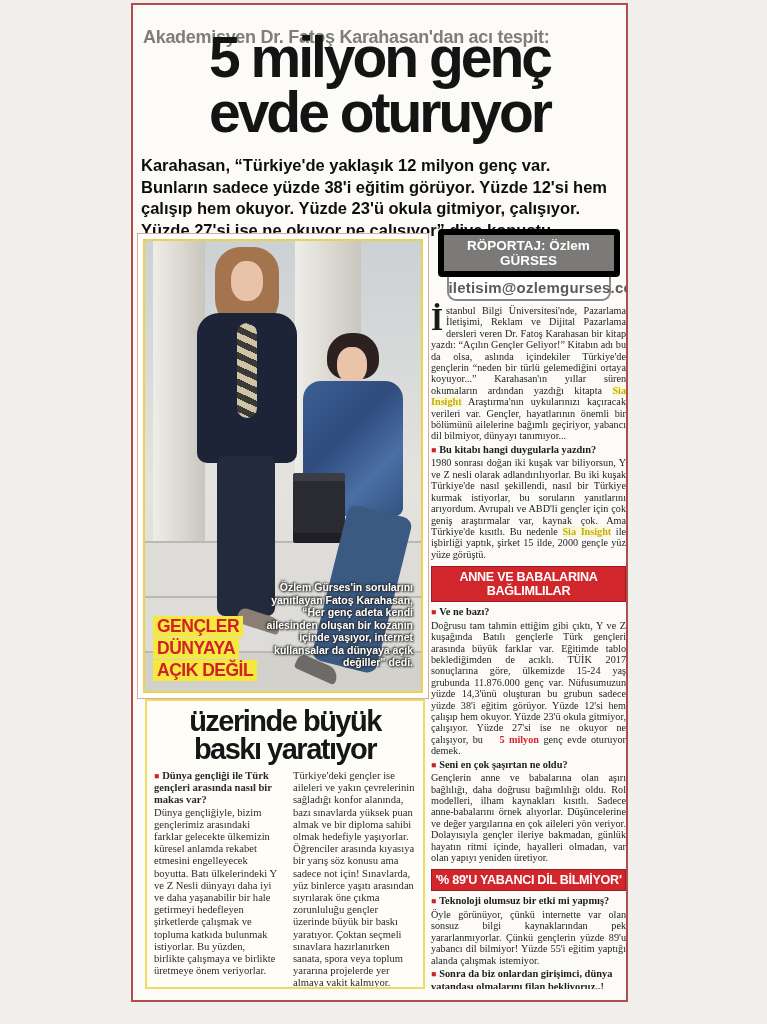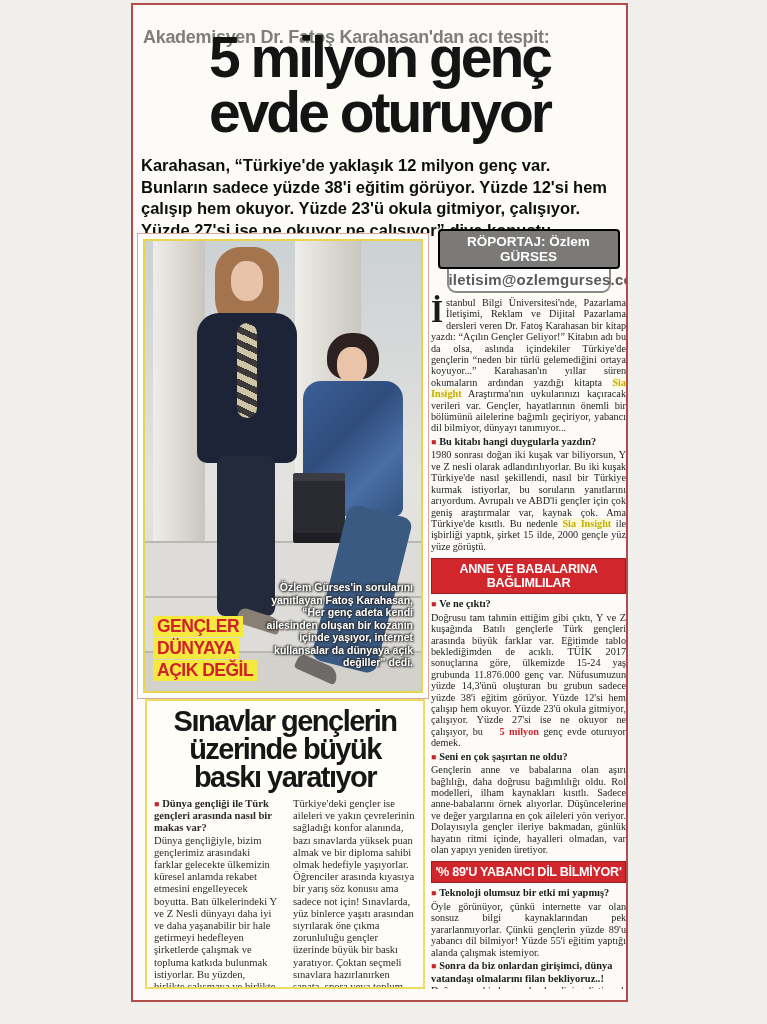--- a/index.html
+++ b/index.html
@@ -85,21 +85,21 @@
   .colu{flex:1;font-family:"Liberation Serif",serif;font-size:10.6px;line-height:12.2px;color:#2a2a2a;}
   
   .rightcol{
     position:absolute;left:298px;top:224px;width:195px;height:760px;overflow:hidden;
   }
   .byline{
     width:182px;margin:0 auto 4px;text-align:center;
   }
   .byline-label{
     background:#7b7a78;color:#fff;font-weight:bold;font-size:13.5px;
-    padding:3px 0;border-radius:4px;border:2px solid #000000;
+    padding:3px 0;border-radius:4px;border:6px solid #000000;
   }
   .byline-email{
     width:160px;margin:0 auto;background:#fff;border:2px solid #8a8988;border-top:none;
     border-radius:0 0 9px 9px;font-size:15px;font-weight:bold;color:#5b5a58;
     padding:2px 0 3px;letter-spacing:0.2px;
   }
   .body{
     font-family:"Liberation Serif",serif;font-size:10.2px;line-height:11.4px;
     color:#232323;text-align:justify;margin:0 0 1px;
   }
@@ -161,21 +161,20 @@
         <span>DÜNYAYA</span><br>
         <span>AÇIK DEĞİL</span>
       </div>
 
       <div class="caption">Özlem Gürses'in sorularını yanıtlayan Fatoş Karahasan, “Her genç adeta kendi ailesinden oluşan bir kozanın içinde yaşıyor, internet kullansalar da dünyaya açık değiller” dedi.</div>
     </div>
   </div>
 
   <div class="sidebar">
     <div class="sb-head">
-      <div>Sınavlar gençlerin</div>
       <div>üzerinde büyük</div>
       <div>baskı yaratıyor</div>
     </div>
     <div class="cols">
       <div class="colu">
         <span class="bullet">■</span><b>Dünya gençliği ile Türk gençleri arasında nasıl bir makas var?</b>
         <div>Dünya gençliğiyle, bizim gençlerimiz arasındaki farklar gelecekte ülkemizin küresel anlamda rekabet etmesini engelleyecek boyutta. Batı ülkelerindeki Y ve Z Nesli dünyayı daha iyi ve daha yaşanabilir bir hale getirmeyi hedefleyen şirketlerde çalışmak ve topluma katkıda bulunmak istiyorlar. Bu yüzden, birlikte çalışmaya ve birlikte üretmeye önem veriyorlar.</div>
         
       </div>
       <div class="colu">
@@ -194,21 +193,21 @@
       <span class="dropcap">İ</span><span>stanbul Bilgi Üniversitesi'nde, Pazarlama İletişimi, Reklam ve Dijital Pazarlama dersleri veren Dr. Fatoş Karahasan bir kitap yazdı: “Açılın Gençler Geliyor!” Kitabın adı bu da olsa, aslında içindekiler Türkiye'de gençlerin “neden bir türlü gelemediğini ortaya koyuyor...” Karahasan'ın yıllar süren okumaların ardından yazdığı kitapta </span><span class="hl">Sia Insight</span><span> Araştırma'nın uykularınızı kaçıracak verileri var. Gençler, hayatlarının önemli bir bölümünü ailelerine bağımlı geçiriyor, yabancı dil bilmiyor, dünyayı tanımıyor...</span>
     </p>
 
     <p class="q"><span class="bullet">■</span><span>Bu kitabı hangi duygularla yazdın?</span></p>
     <p class="body">
       <span>1980 sonrası doğan iki kuşak var biliyorsun, Y ve Z nesli olarak adlandırılıyorlar. Bu iki kuşak Türkiye'de nasıl şekillendi, nasıl bir Türkiye kurmak istiyorlar, bu soruların yanıtlarını arıyordum. Avrupalı ve ABD'li gençler için çok geniş araştırmalar var, kaynak çok. Ama Türkiye'de kısıtlı. Bu nedenle </span><span class="hl">Sia Insight</span><span> ile işbirliği yaptık, şirket 15 ilde, 2000 gençle yüz yüze görüştü.</span>
     </p>
 
     <div class="banner">ANNE VE BABALARINA BAĞLIMLILAR</div>
 
-    <p class="q"><span class="bullet">■</span><span>Ve ne çıktı?</span></p>
+    <p class="q"><span class="bullet">■</span><span>Ve ne bazı?</span></p>
     <p class="body">
       <span>Doğrusu tam tahmin ettiğim gibi çıktı, Y ve Z kuşağında Batılı gençlerle Türk gençleri arasında büyük farklar var. Eğitimde tablo beklediğimden de acıklı. TÜİK 2017 sonuçlarına göre, ülkemizde 15-24 yaş grubunda 11.876.000 genç var. Nüfusumuzun yüzde 14,3'ünü oluşturan bu grubun sadece yüzde 38'i eğitim görüyor. Yüzde 12'si hem çalışıp hem okuyor. Yüzde 23'ü okula gitmiyor, çalışıyor. Yüzde 27'si ise ne okuyor ne çalışıyor, bu </span><span class="red">5 milyon</span><span> genç evde oturuyor demek.</span>
     </p>
 
     <p class="q"><span class="bullet">■</span><span>Seni en çok şaşırtan ne oldu?</span></p>
     <p class="body">Gençlerin anne ve babalarına olan aşırı bağlılığı, daha doğrusu bağımlılığı oldu. Rol modelleri, ilham kaynakları kısıtlı. Sadece anne-babalarını örnek alıyorlar. Düşüncelerine ve değer yargılarına en çok aileleri yön veriyor. Dolayısıyla gençler ileriye bakmadan, günlük hayatın ritmi içinde, hayalleri olmadan, var olan yapıyı yeniden üretiyor.</p>
 
     <div class="banner">'% 89'U YABANCI DİL BİLMİYOR'</div>
 
     <p class="q"><span class="bullet">■</span><span>Teknoloji olumsuz bir etki mi yapmış?</span></p>

